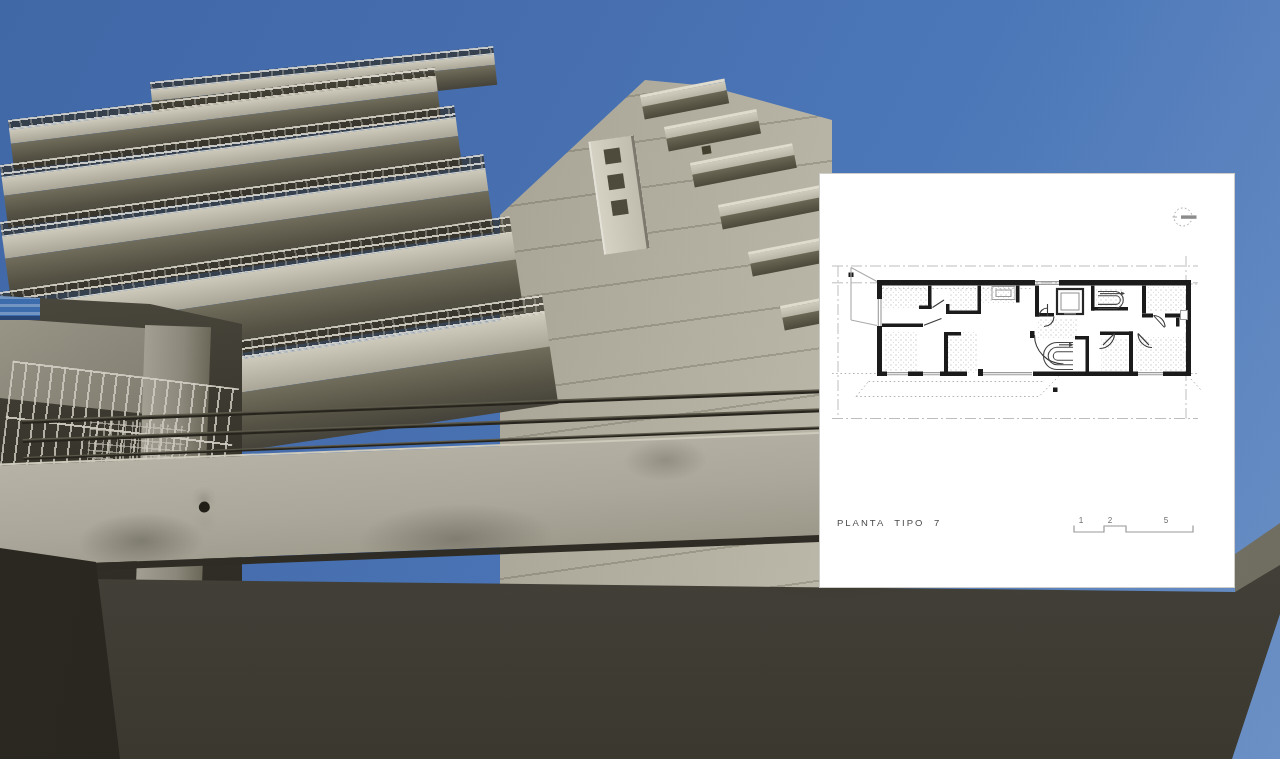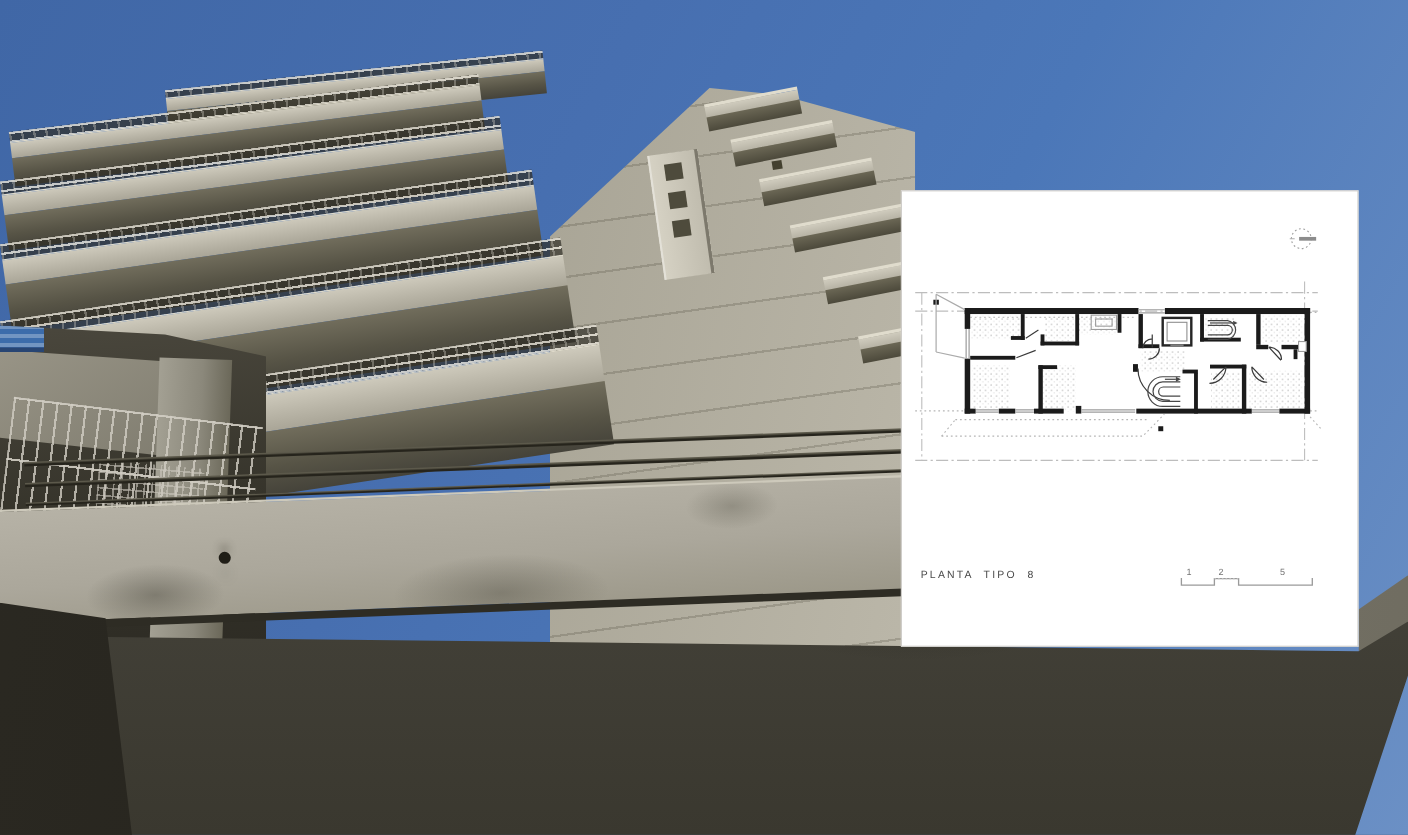--- a/index.html
+++ b/index.html
@@ -358,16 +358,16 @@
 
       <g>
         <polyline points="254,351.5 254,358 284,358 284,352 306,352 306,358 373,358 373,351.5" fill="none" stroke="#9a9a9a" stroke-width="1.2"></polyline>
         <path d="M284,352 H306" stroke="#c0c0c0" stroke-width="1" stroke-dasharray="1.4 2"></path>
         <text x="261" y="348.5" font-size="8.2" fill="#737373" text-anchor="middle">1</text>
         <text x="290" y="348.5" font-size="8.2" fill="#737373" text-anchor="middle">2</text>
         <text x="346" y="348.5" font-size="8.2" fill="#737373" text-anchor="middle">5</text>
       </g>
     </svg>
 
-    <figcaption class="plan-title">PLANTA TIPO 8</figcaption>
+    <figcaption class="plan-title">PLANTA TIPO 7</figcaption>
   </figure>
 
 </div>
 
 </body></html>

